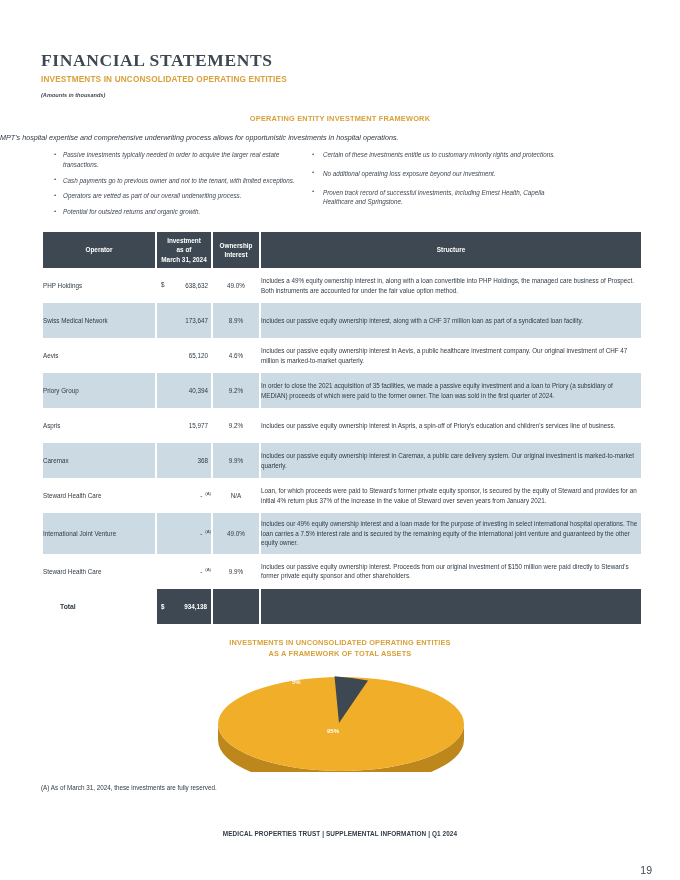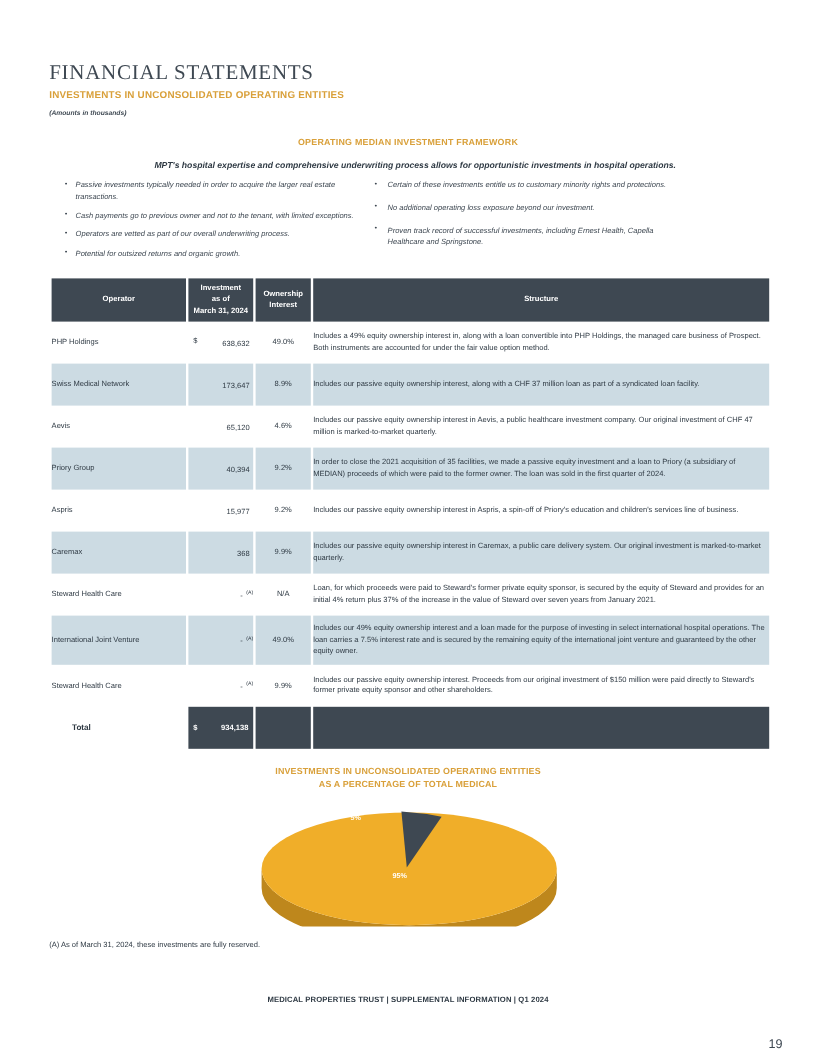--- a/index.html
+++ b/index.html
@@ -26,21 +26,21 @@
 
   
   .page-title {
     position: absolute;
     left: 41px;
     top: 50px;
     font-family: "Liberation Serif", serif;
     font-size: 17.5px;
     letter-spacing: 0.6px;
     color: #3e4852;
-    font-weight: 400;
+    font-weight: 700;
   }
 
   .section-title {
     position: absolute;
     left: 41px;
     top: 75px;
     font-size: 8.2px;
     font-weight: bold;
     letter-spacing: 0.18px;
     color: #d9a03a;
@@ -67,26 +67,25 @@
     font-weight: bold;
     letter-spacing: 0.2px;
     color: #d9a03a;
   }
 
   .framework-lead {
     position: absolute;
     left: 0;
     right: 0;
     top: 133px;
-    text-align: center;
+    text-align: left;
     font-size: 7.2px;
     font-style: italic;
-    font-weight: bold;
+    font-weight: normal;
     color: #2f3a44;
-    padding-left: 12px;
   }
 
   .bullets {
     position: absolute;
     top: 150px;
     font-size: 6.3px;
     font-style: italic;
     color: #3e4852;
     line-height: 1.55;
   }
@@ -272,21 +271,21 @@
 </style>
 </head>
 <body>
 
 <div class="page">
 
   <div class="page-title">FINANCIAL STATEMENTS</div>
   <div class="section-title">INVESTMENTS IN UNCONSOLIDATED OPERATING ENTITIES</div>
   <div class="amounts-note">(Amounts in thousands)</div>
 
-  <div class="framework-title">OPERATING MEDIAN INVESTMENT FRAMEWORK</div>
+  <div class="framework-title">OPERATING ENTITY INVESTMENT FRAMEWORK</div>
   <div class="framework-lead">MPT's hospital expertise and comprehensive underwriting  process allows for opportunistic investments in hospital operations.</div>
 
   <ul class="bullets left">
     <li>Passive investments typically needed in order to acquire the larger real estate transactions.</li>
     <li>Cash payments go to previous owner and not to the tenant, with limited exceptions.</li>
     <li>Operators are vetted as part of our overall underwriting process.</li>
     <li>Potential for outsized returns and organic growth.</li>
   </ul>
 
   <ul class="bullets right">
@@ -378,21 +377,21 @@
           <td class="inv-cell"><span class="cur">$</span><span>934,138</span></td>
           <td class="own-cell"></td>
           <td class="struct"></td>
         </tr>
       </tbody>
     </table>
   </div>
 
   <div class="chart-title">
     <span>INVESTMENTS IN UNCONSOLIDATED OPERATING ENTITIES</span><br>
-    <span>AS A PERCENTAGE OF TOTAL MEDICAL</span>
+    <span>AS A FRAMEWORK OF TOTAL ASSETS</span>
   </div>
 
   <div class="pie-holder">
     <svg width="258" height="106" viewBox="0 0 258 106">
 
       <path d="M 6 58 A 123 47 0 0 0 252 58 L 252 74 A 123 47 0 0 1 6 74 Z" fill="#BE871C"></path>
 
       <ellipse cx="129" cy="58" rx="123" ry="47" fill="#F0AE29"></ellipse>
 
       <path d="M 127 57 L 122.5 10.3 A 123 47 0 0 1 156 14.6 Z" fill="#3E4852"></path>

